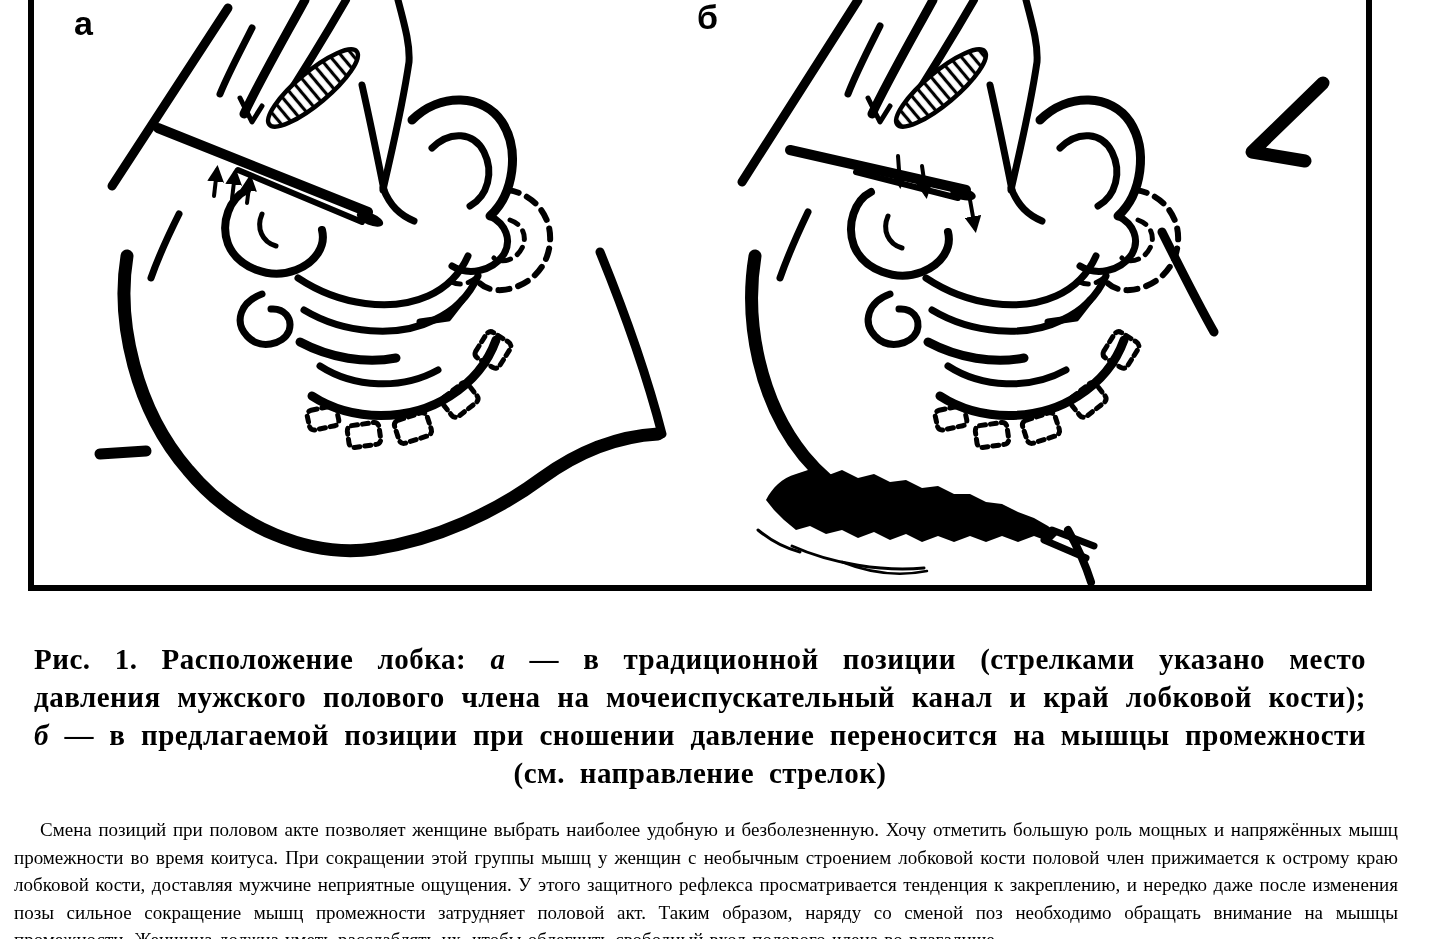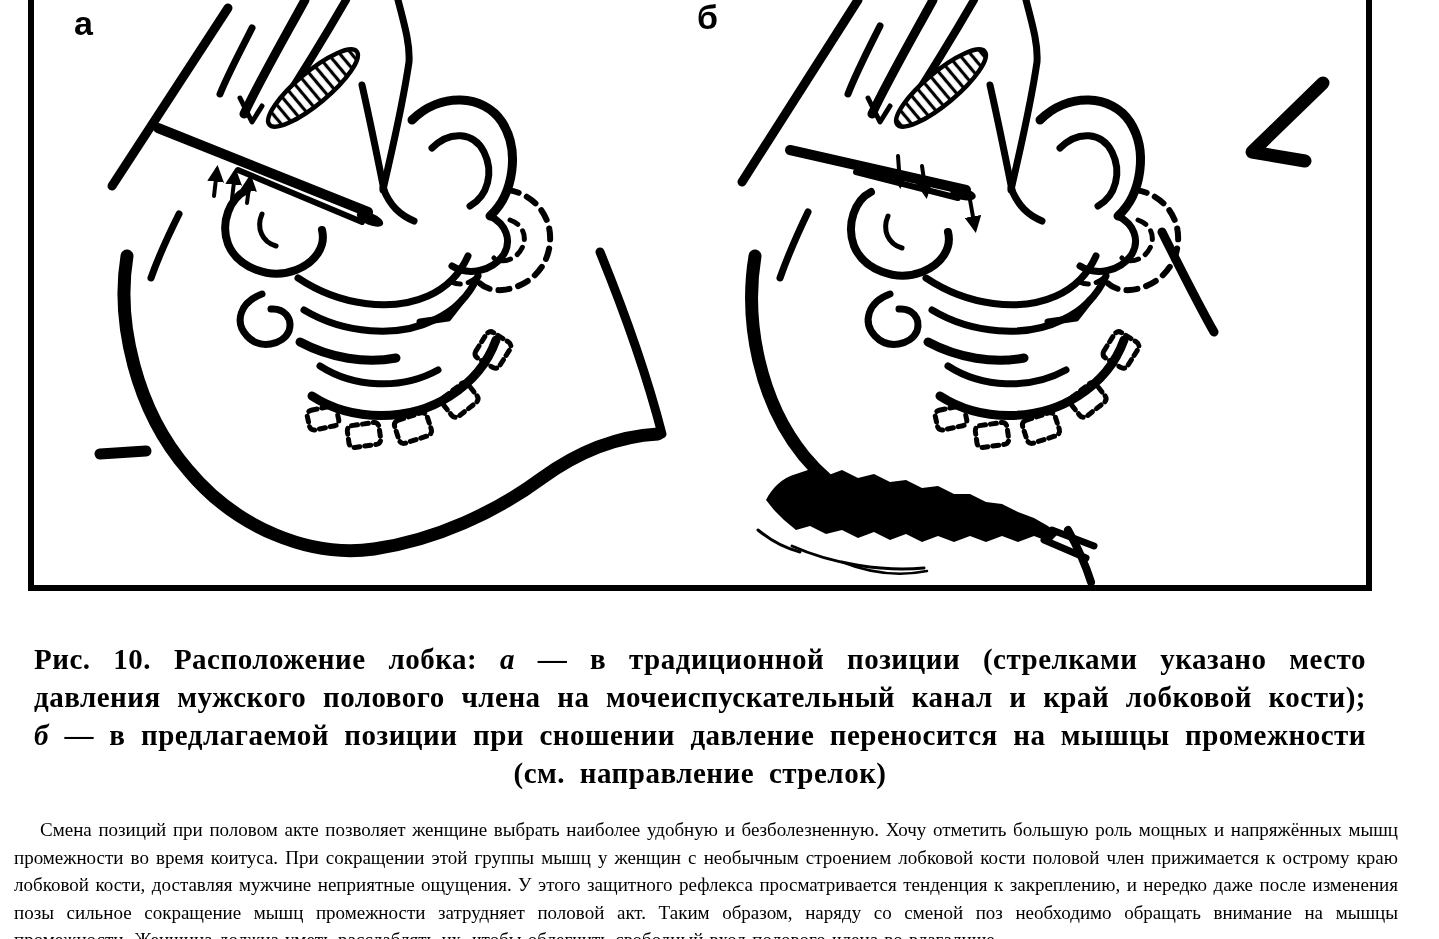--- a/index.html
+++ b/index.html
@@ -186,20 +186,20 @@
 
         <path d="M1323,83 L1252,152 L1305,161" stroke-width="13"></path>
       </g>
     </svg>
 
     <div class="panel-label a">а</div>
     <div class="panel-label b">б</div>
   </div>
 
   <div class="caption">
-    <span>Рис. 10. Расположение лобка: </span><span class="it">а</span><span> — в традиционной позиции (стрелками указано место давления мужского полового члена на мочеиспускательный канал и край лобковой кости); </span><span class="it">б</span><span> — в предлагаемой позиции при сношении давление переносится на мышцы промежности (см. направление стрелок)</span>
+    <span>Рис. 1. Расположение лобка: </span><span class="it">а</span><span> — в традиционной позиции (стрелками указано место давления мужского полового члена на мочеиспускательный канал и край лобковой кости); </span><span class="it">б</span><span> — в предлагаемой позиции при сношении давление переносится на мышцы промежности (см. направление стрелок)</span>
   </div>
 
   <div class="body-text">
     <p>Смена позиций при половом акте позволяет женщине выбрать наиболее удобную и безболезненную. Хочу отметить большую роль мощных и напряжённых мышц промежности во время коитуса. При сокращении этой группы мышц у женщин с необычным строением лобковой кости половой член прижимается к острому краю лобковой кости, доставляя мужчине неприятные ощущения. У этого защитного рефлекса просматривается тенденция к закреплению, и нередко даже после изменения позы сильное сокращение мышц промежности затрудняет половой акт. Таким образом, наряду со сменой поз необходимо обращать внимание на мышцы промежности. Женщина должна уметь расслаблять их, чтобы облегчить свободный вход полового члена во влагалище.</p>
   </div>
 
 </div>
 
 </body></html>

